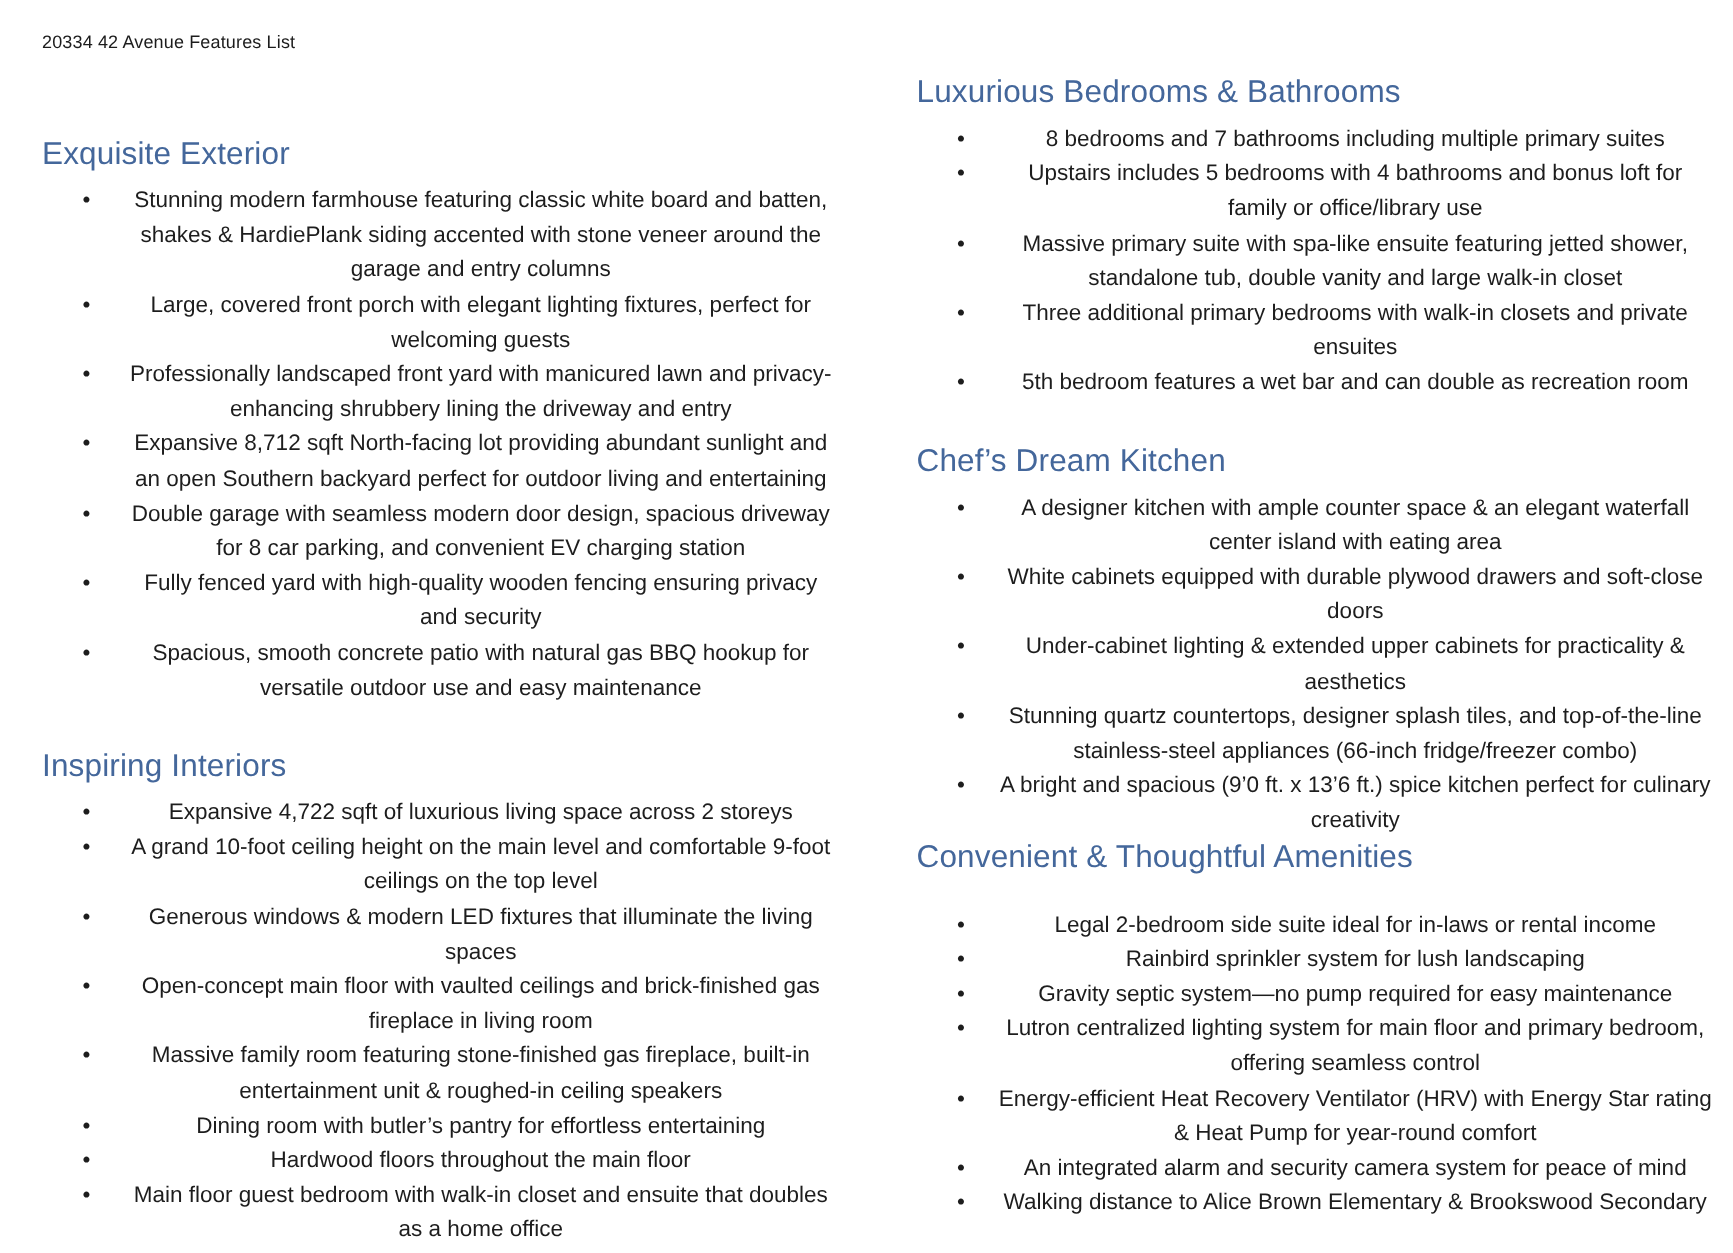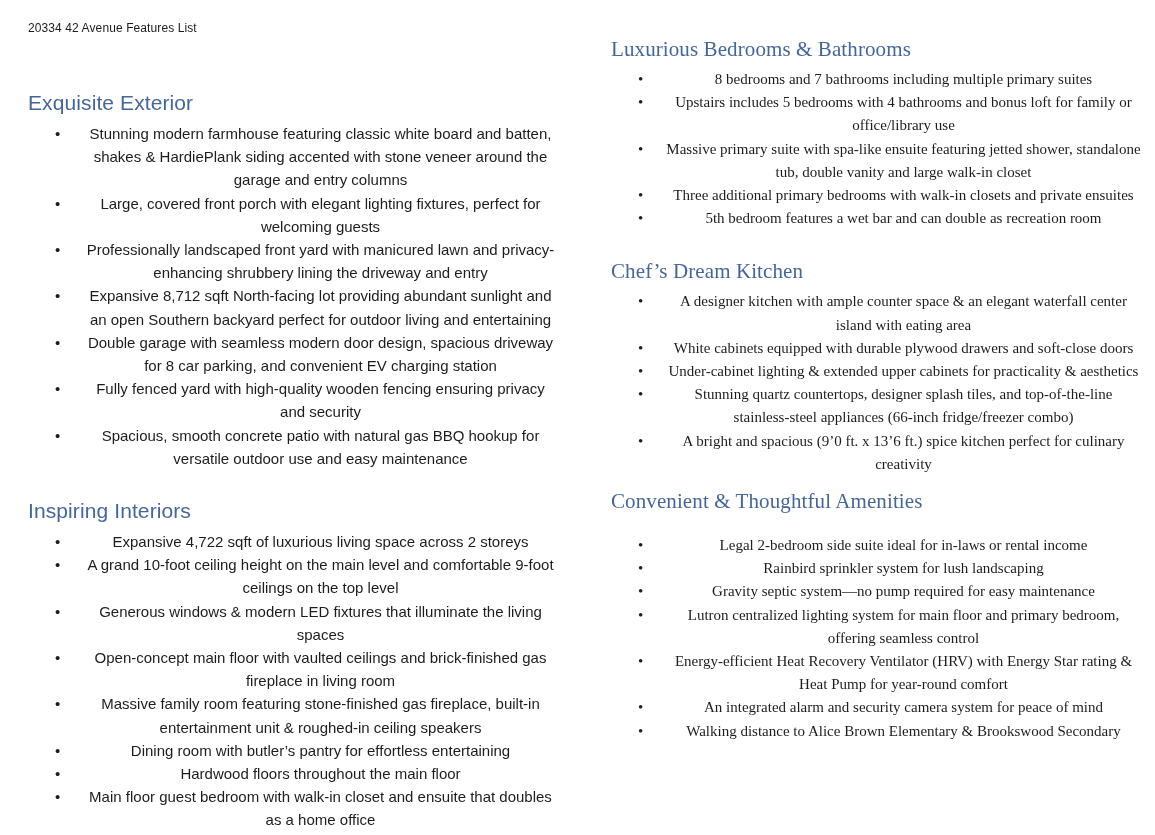--- a/index.html
+++ b/index.html
@@ -20,21 +20,21 @@
     color: #1c1c1c;
     letter-spacing: 0.1px;
   }
   .col {
     position: absolute;
     font-size: 15px;
     line-height: 23.2px;
     color: #1d1d1d;
   }
   .col-left  { left: 28px;  top: 62px; width: 531px; margin-top: 28px; }
-  .col-right { left: 611px; top: 36px; width: 531px; font-family: Liberation Serif, serif; }
+  .col-right { left: 611px; top: 49px; width: 531px; }
   h2.section-heading {
     font-size: 21px;
     line-height: 26px;
     font-weight: 400;
     color: var(--heading-color, #44679B);
     margin: 28px 0 6px 0;
     letter-spacing: 0.1px;
   }
   .section:first-child h2.section-heading { margin-top: 0; }
   ul.bullets {
@@ -50,21 +50,21 @@
   }
   ul.bullets li::before {
     content: "\2022";
     position: absolute;
     left: 0;
     top: 0;
     font-size: 15px;
     color: #1d1d1d;
   }
   
-  .col-right .section:nth-child(3) h2.section-heading { margin-top: 12px; }
+  .col-right .section:nth-child(3) h2.section-heading { margin-top: 0; }
   .col-right .section:nth-child(3) ul.bullets { margin-top: 20px; }
 </style>
 </head>
 <body>
 
 <div class="page">
   <div class="doc-title">20334 42 Avenue Features List</div>
   <div class="col col-left">
       <div class="section">
         <h2 class="section-heading">Exquisite Exterior</h2>

